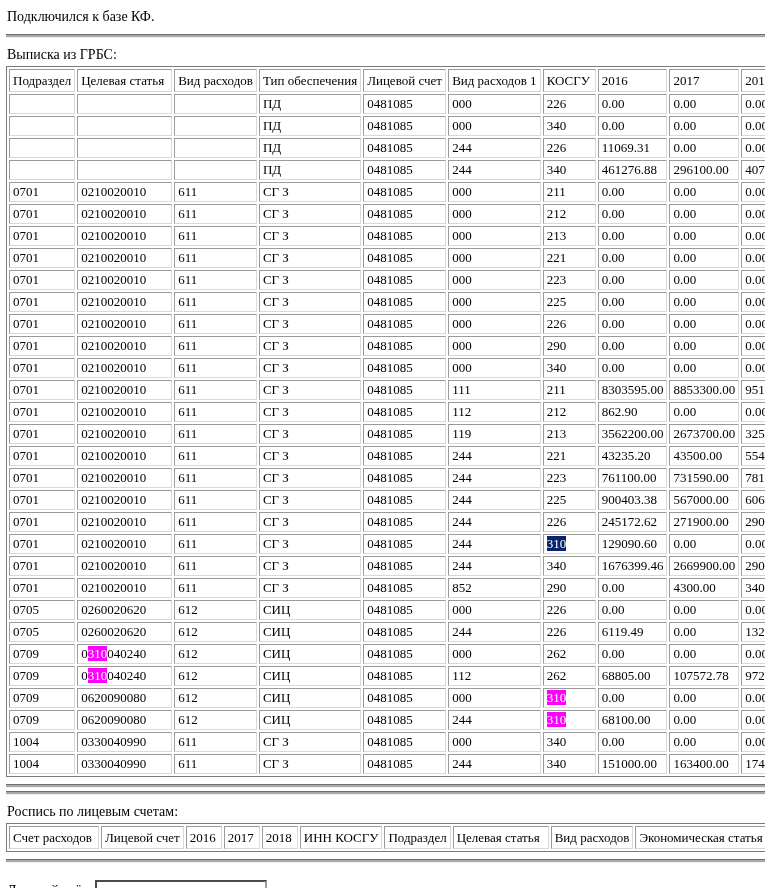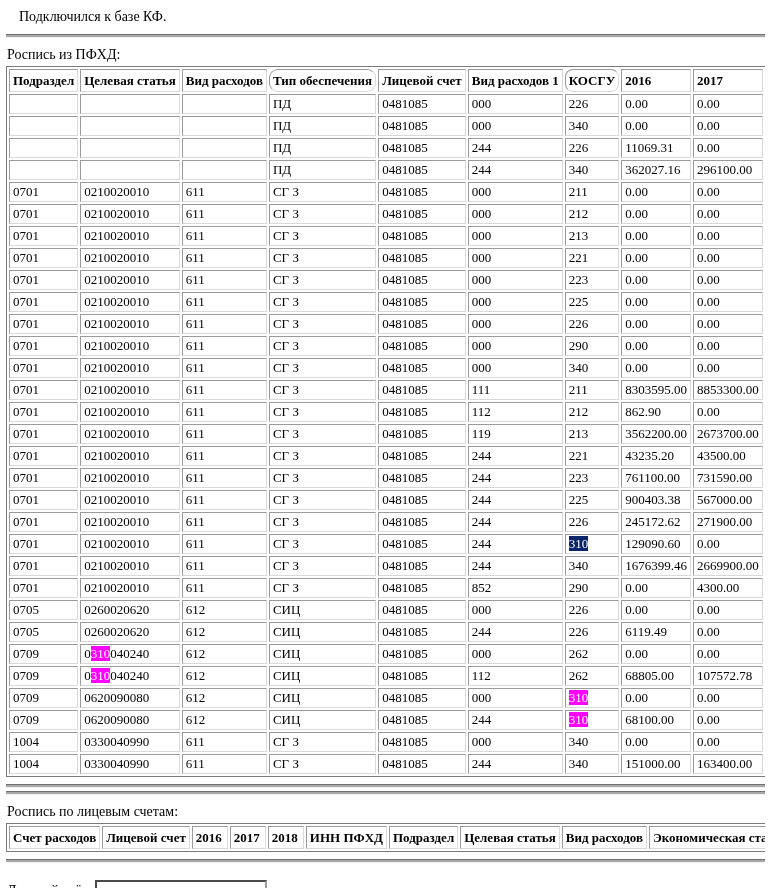--- a/index.html
+++ b/index.html
@@ -3,21 +3,21 @@
 <meta charset="utf-8">
 <style>
   html, body { background:#ffffff; }
   body {
     margin: 7px 6px;
     color: #000000;
     font-family: "Liberation Serif", "DejaVu Serif", serif;
     font-size: 14px;
     overflow-x: hidden;
   }
-  .status-line { margin: 2px 1px 9px 13px; }
+  .status-line { margin: 2px 1px 9px 1px; }
   .section-title { margin: 9px 1px 3px 1px; }
   hr.rule {
     border: none;
     border-top: 1px solid #6f6f6f;
     border-bottom: 1px solid #f0f0f0;
     background: #a9a9a9;
     height: 2px;
     margin: 7px 0;
   }
   hr.rule-tight-top { margin-bottom: 3px; }
@@ -33,30 +33,30 @@
     border: 1px solid;
     border-color: #9a9a9a #d9d9d9 #d9d9d9 #9a9a9a;
     padding: 1px 3px;
     font-size: 13px;
     white-space: nowrap;
     text-align: left;
     vertical-align: middle;
     height: 16px;
     font-weight: normal;
   }
-  table.grid th { font-weight: bold; height: 19px; }
+  table.grid th { font-weight: normal; height: 19px; }
 
   
   #pfhd-table th:nth-child(1)  { min-width: 56px; }
   #pfhd-table th:nth-child(2)  { min-width: 87px; }
   #pfhd-table th:nth-child(3)  { min-width: 69px; }
-  #pfhd-table th:nth-child(4)  { min-width: 91px; border-radius: 9px; }
+  #pfhd-table th:nth-child(4)  { min-width: 91px; }
   #pfhd-table th:nth-child(5)  { min-width: 75px; }
   #pfhd-table th:nth-child(6)  { min-width: 79px; }
-  #pfhd-table th:nth-child(7)  { min-width: 45px; border-radius: 8px; }
+  #pfhd-table th:nth-child(7)  { min-width: 45px; }
   #pfhd-table th:nth-child(8)  { min-width: 54px; }
   #pfhd-table th:nth-child(9)  { min-width: 55px; }
   #pfhd-table th:nth-child(10) { min-width: 57px; }
 
   
   #rospis-table th:nth-child(1)  { min-width: 82px; }
   #rospis-table th:nth-child(2)  { min-width: 74px; }
   #rospis-table th:nth-child(3)  { min-width: 28px; }
   #rospis-table th:nth-child(4)  { min-width: 28px; }
   #rospis-table th:nth-child(5)  { min-width: 28px; }
@@ -82,21 +82,21 @@
     background: #ffffff;
   }
 </style>
 </head>
 <body>
 
 <div class="status-line">Подключился к базе КФ.</div>
 
 <hr class="rule">
 
-<div class="section-title">Роспись из ПФХД:</div>
+<div class="section-title">Выписка из ГРБС:</div>
 
 <table class="grid" id="pfhd-table">
   <thead>
       <tr>
         <th>Подраздел</th>
         <th>Целевая статья</th>
         <th>Вид расходов</th>
         <th>Тип обеспечения</th>
         <th>Лицевой счет</th>
         <th>Вид расходов 1</th>
@@ -144,21 +144,21 @@
         <td>0.00</td>
       </tr>
       <tr>
         <td></td>
         <td></td>
         <td></td>
         <td>ПД</td>
         <td>0481085</td>
         <td>244</td>
         <td>340</td>
-        <td>362027.16</td>
+        <td>461276.88</td>
         <td>296100.00</td>
         <td>407500.00</td>
       </tr>
       <tr>
         <td>0701</td>
         <td>0210020010</td>
         <td>611</td>
         <td>СГ З</td>
         <td>0481085</td>
         <td>000</td>
@@ -489,21 +489,21 @@
 
 <div class="clip">
   <table class="grid" id="rospis-table">
     <thead>
         <tr>
           <th>Счет расходов</th>
           <th>Лицевой счет</th>
           <th>2016</th>
           <th>2017</th>
           <th>2018</th>
-          <th>ИНН ПФХД</th>
+          <th>ИНН КОСГУ</th>
           <th>Подраздел</th>
           <th>Целевая статья</th>
           <th>Вид расходов</th>
           <th>Экономическая статья</th>
         </tr>
       </thead>
     <tbody></tbody>
   </table>
 </div>
 

